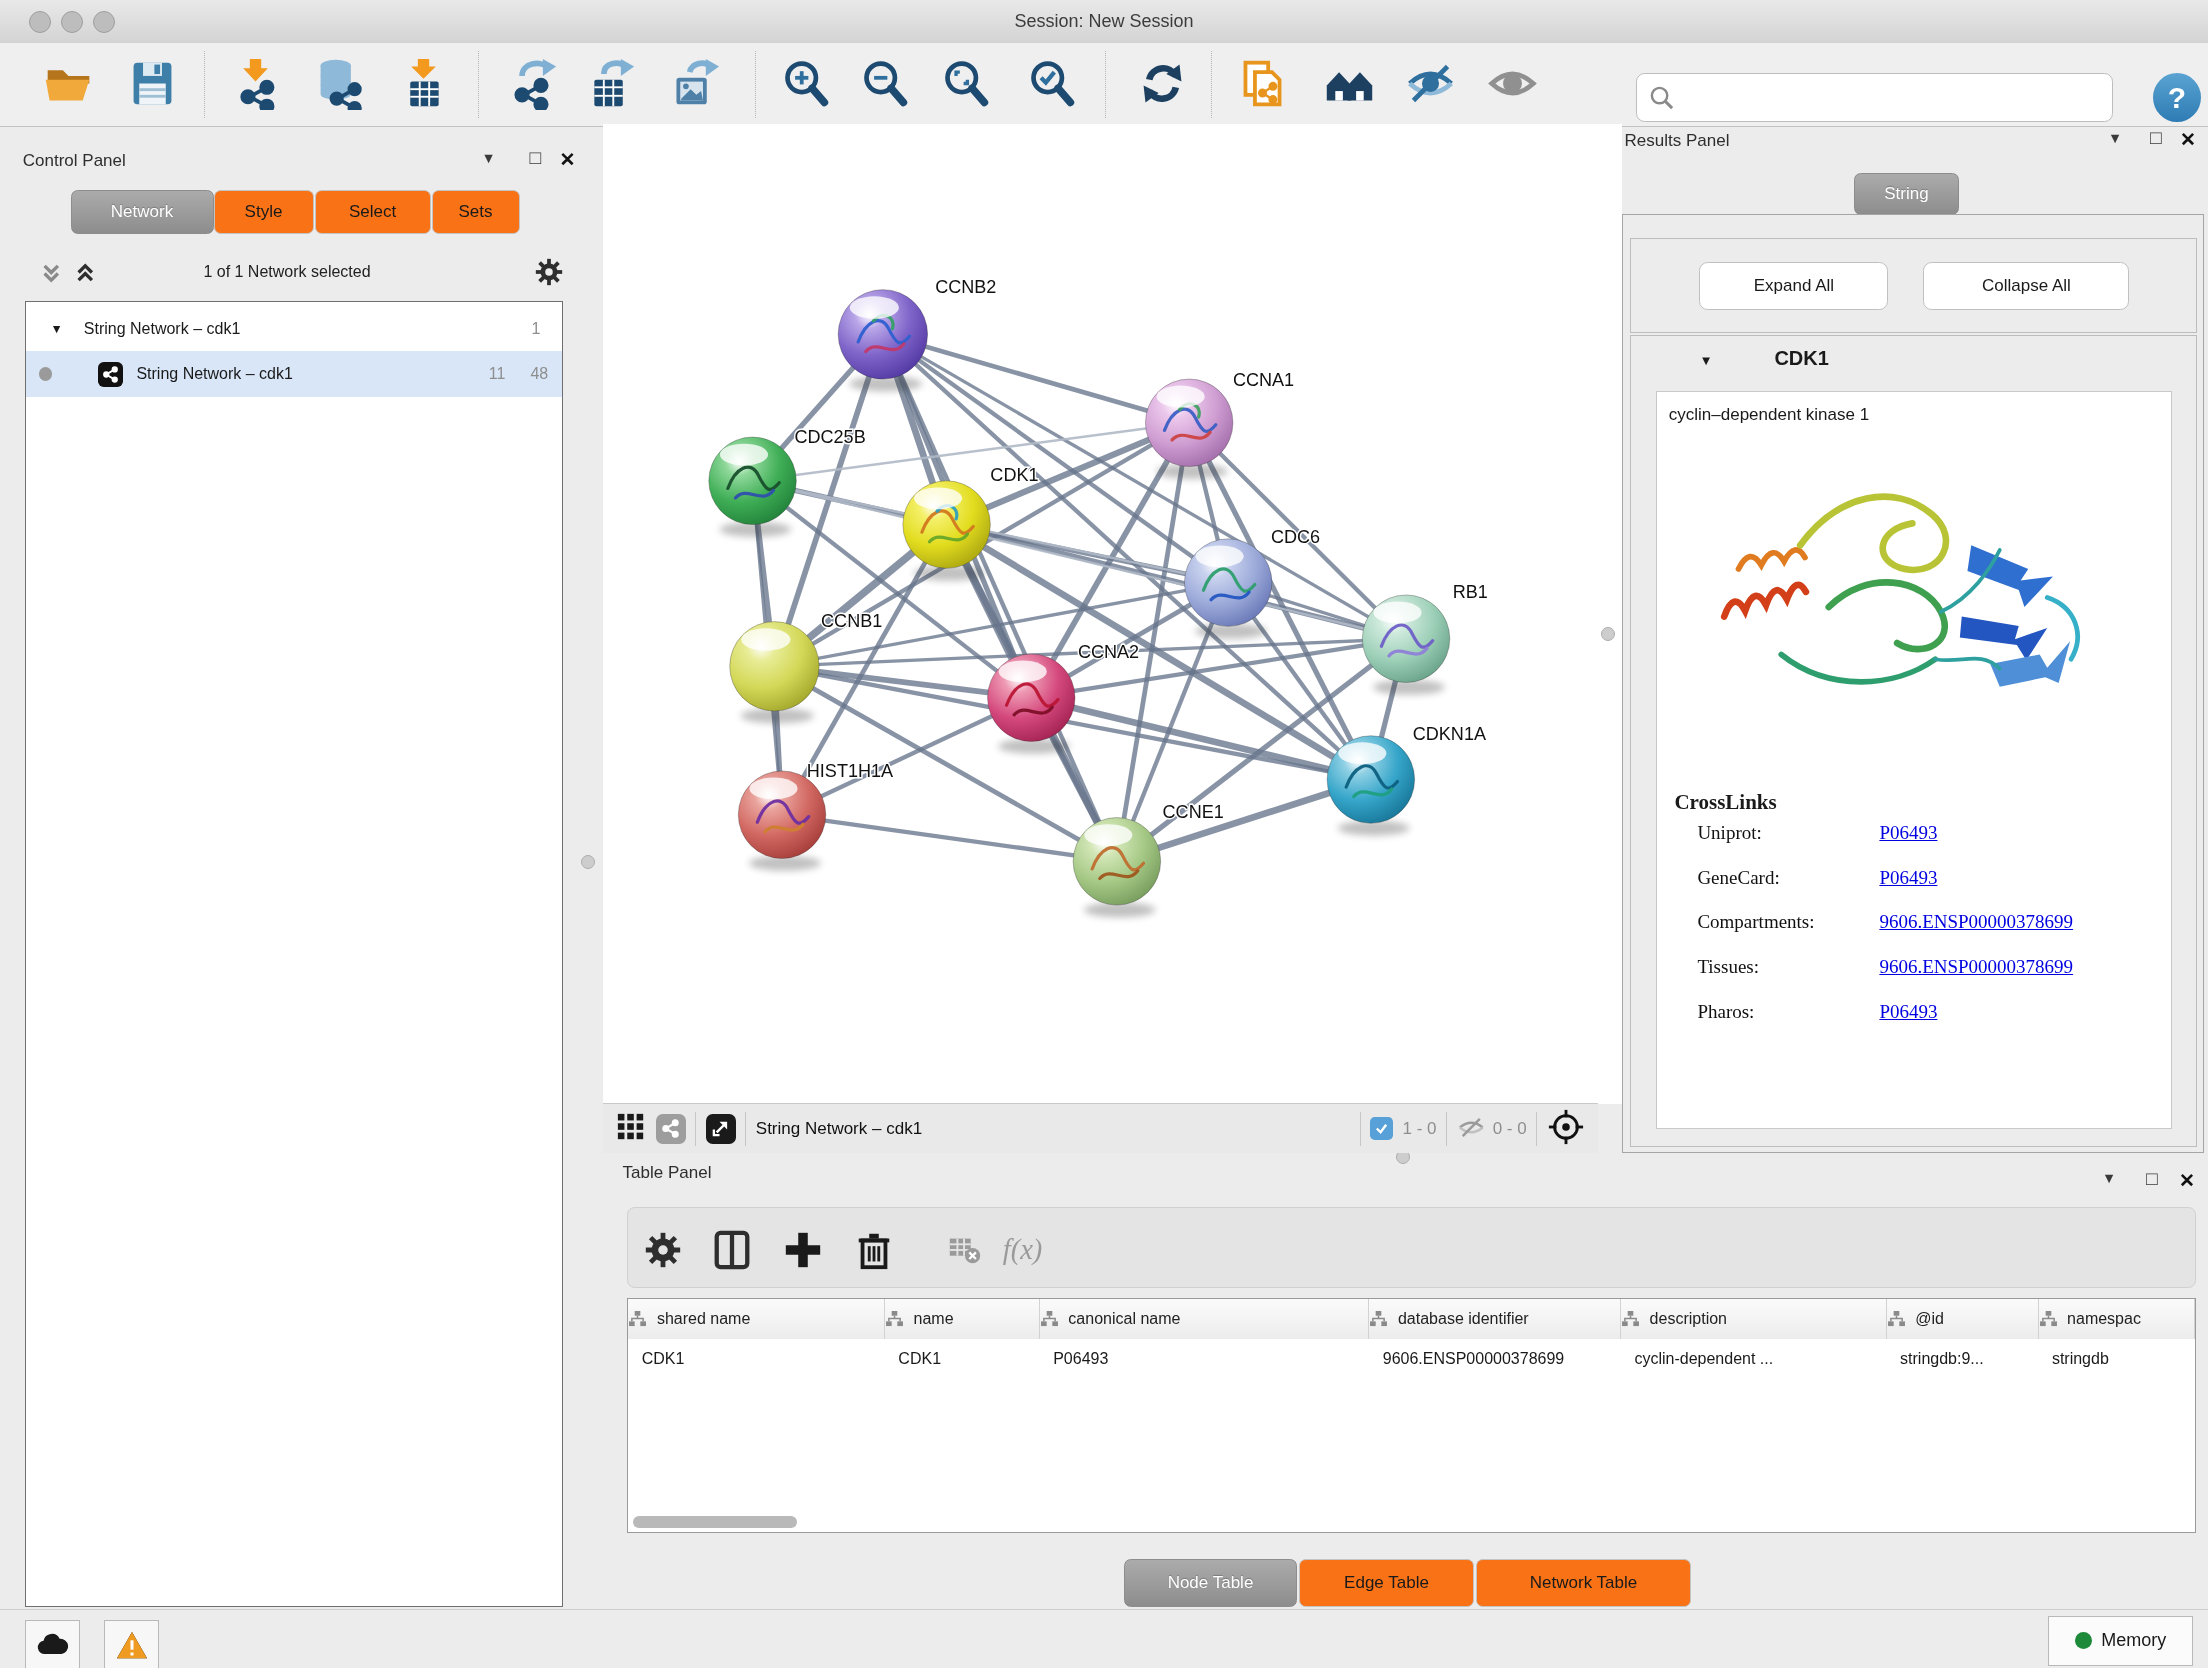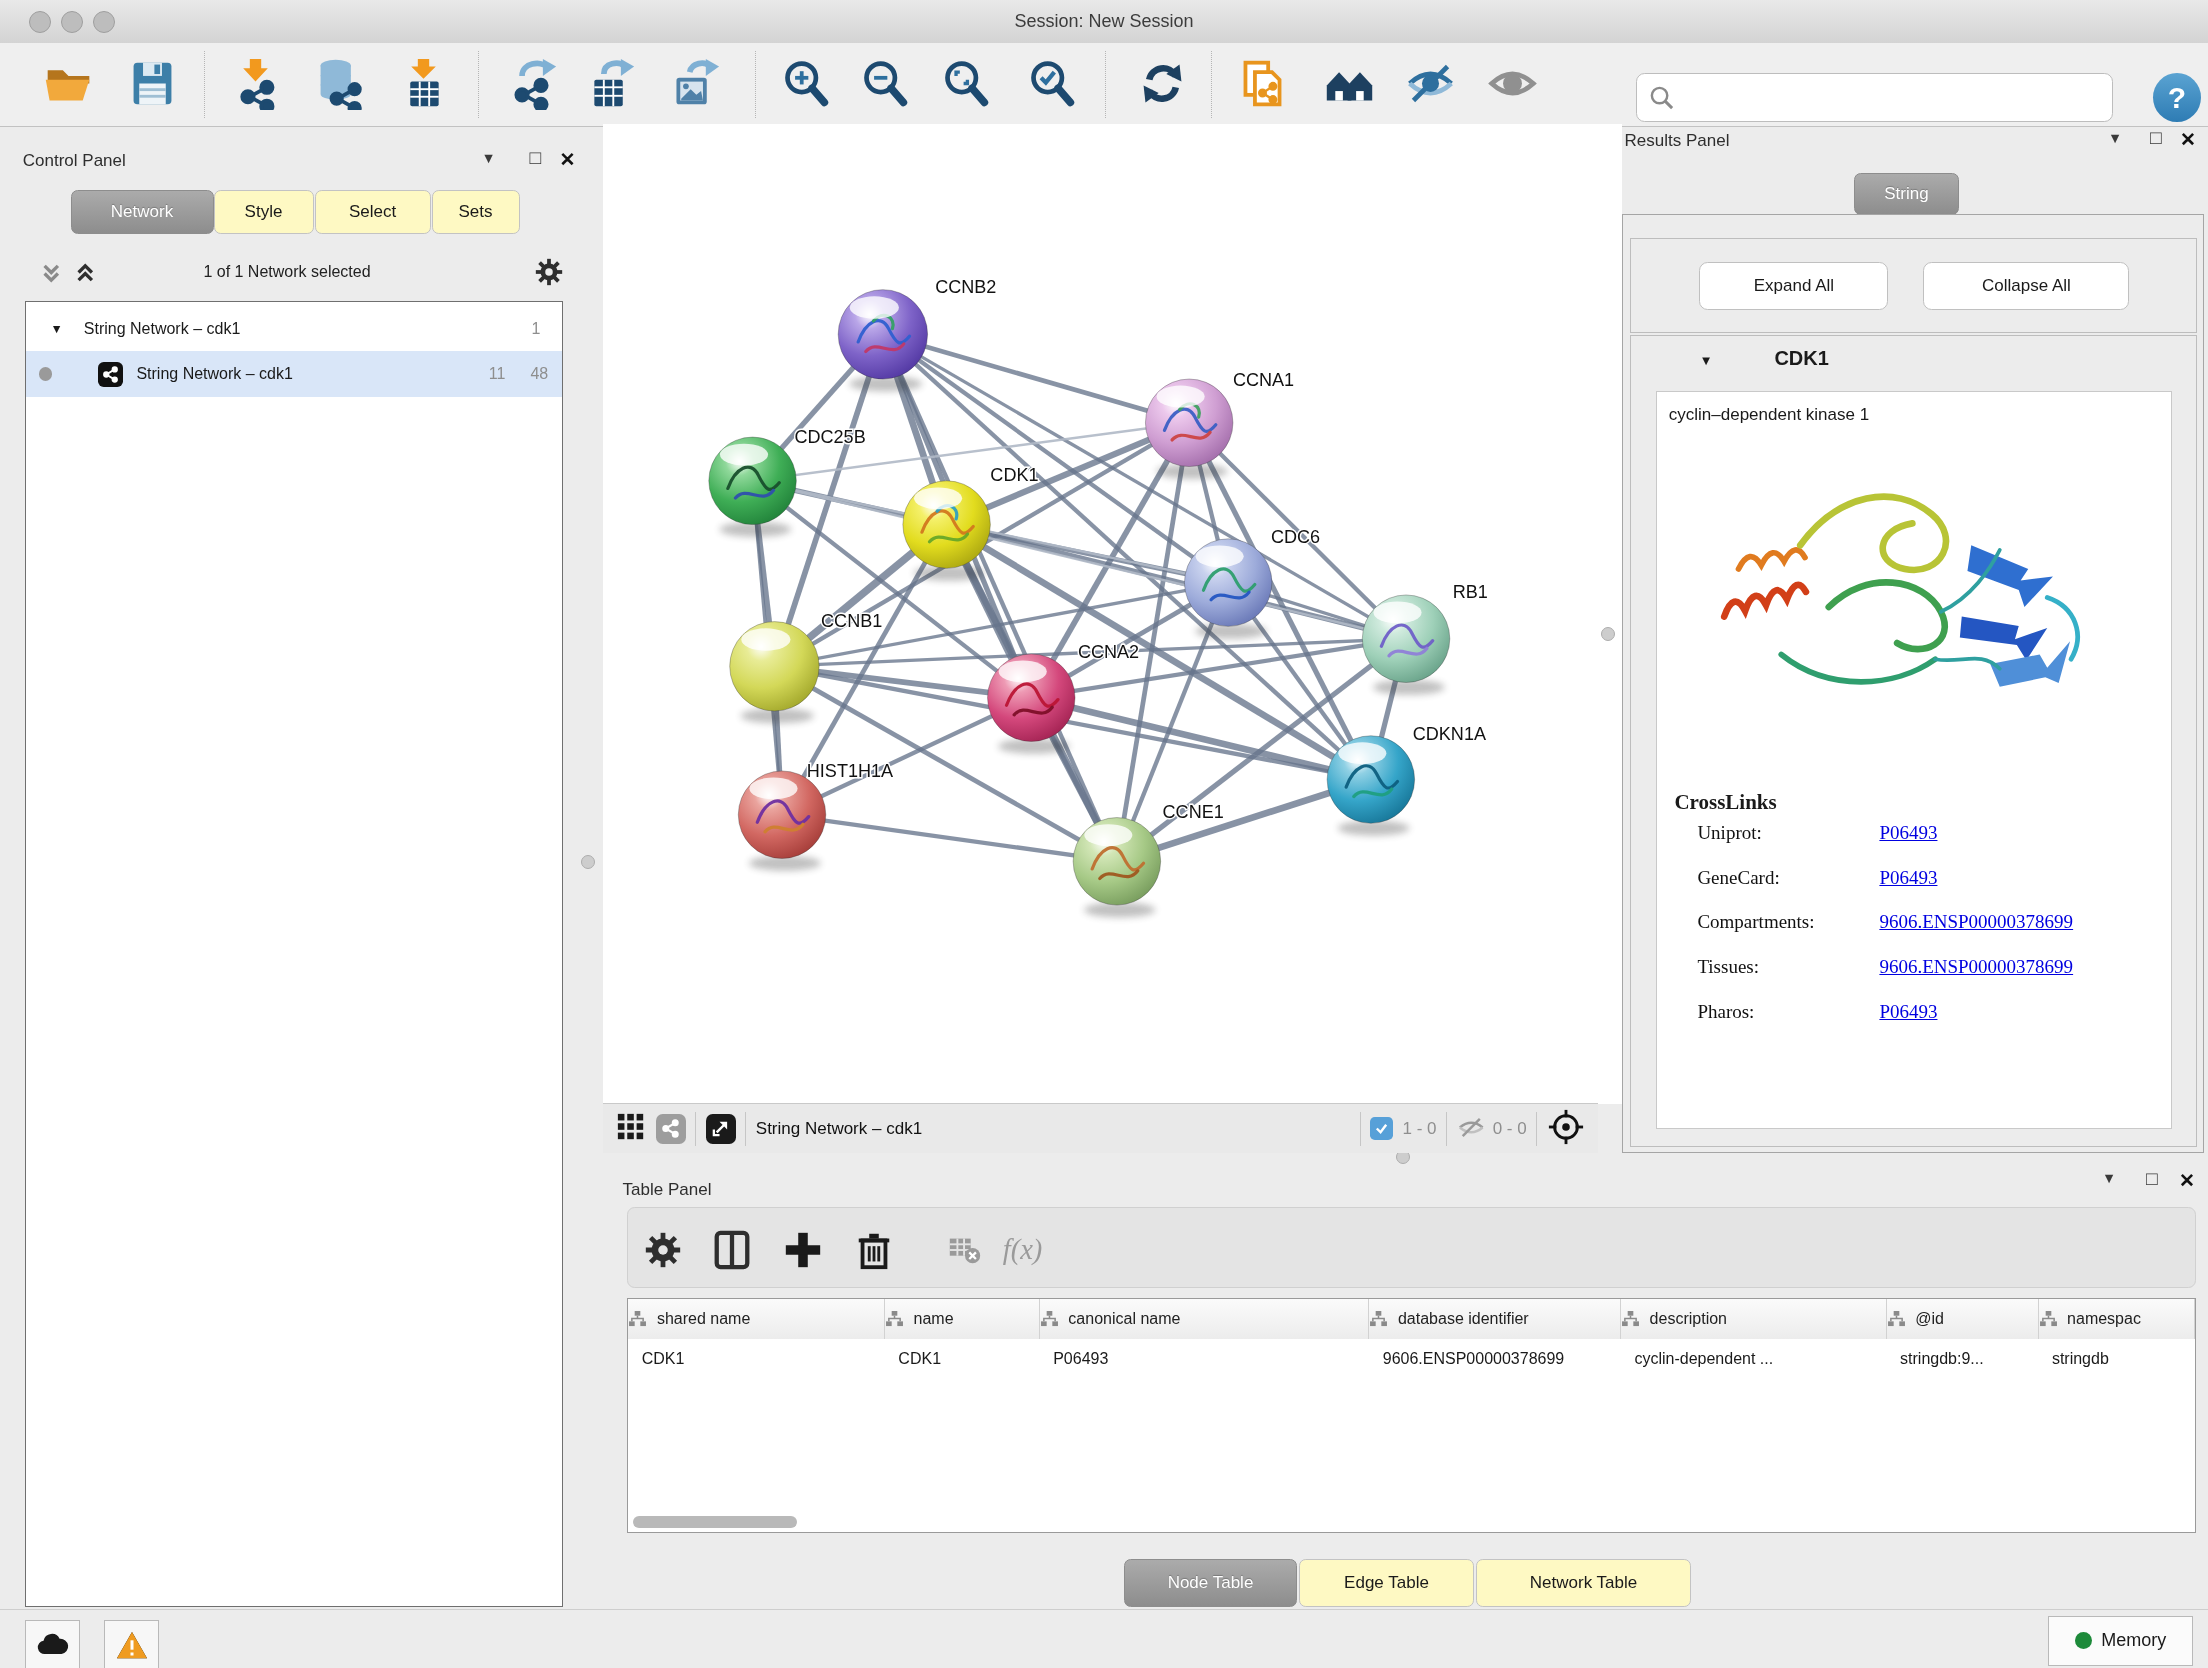--- a/index.html
+++ b/index.html
@@ -11,21 +11,21 @@
   #win-title{width:100%;text-align:center;top:10.5px;font-size:18px;color:#3c3c3c;}
   
   #toolbar{left:0;top:43px;width:2208px;height:83px;background:#efefef;border-bottom:1px solid #c2c2c2;}
   .tbi{top:13.3px;width:55px;height:55px;display:flex;align-items:center;justify-content:center;}
   .tsep{top:7.6px;width:0;height:67px;border-left:1.9px dotted #b5b5b5;}
   #search-box{left:1636px;top:30px;width:477px;height:49px;background:#fff;border:1px solid #bdbdbd;border-radius:8.6px;display:flex;align-items:center;padding-left:11.4px;box-sizing:border-box;}
   #help-btn{left:2153px;top:30px;width:48px;height:49px;border-radius:50%;background:linear-gradient(#5aa3d2,#2e7cb4);color:#fff;font-weight:bold;font-size:30px;display:flex;align-items:center;justify-content:center;}
   
   .panel-title{font-size:17px;color:#2e2e2e;}
   .panel-ctl{font-size:16px;color:#222;}
-  .tab{height:44px;border:1px solid #c3c3c3;background:#fef9c3;display:flex;align-items:center;justify-content:center;font-size:17px;border-radius:6.7px;box-sizing:border-box;}
+  .tab{height:44px;border:1px solid #c3c3c3;background:#f97316;display:flex;align-items:center;justify-content:center;font-size:17px;border-radius:6.7px;box-sizing:border-box;}
   .tab.sel{background:linear-gradient(#ababab,#8d8d8d);color:#fff;border-color:#8d8d8d;text-shadow:0 -1px 1px rgba(0,0,0,.25);}
   
   #control-panel{left:9.5px;top:124px;width:555px;height:1469px;margin-top:20px;}
   #cp-list{left:15px;top:157px;width:538px;height:1306px;background:#fff;border:1.9px solid #6f6f6f;box-sizing:border-box;}
   .tree-row{position:absolute;left:0;width:100%;height:46px;display:flex;align-items:center;font-size:16px;}
   .tree-row .cnt{color:#8e8e8e;}
   #tree-row-2{background:#d9e6f8;}
   .share-badge{width:25px;height:25px;border-radius:5.7px;background:#111;display:flex;align-items:center;justify-content:center;}
   
   #network-area{left:603px;top:124px;width:995px;height:980px;background:#fff;padding-left:24px;}
@@ -670,21 +670,21 @@
                 <span class="cl-label">Pharos:</span>
                 <a class="cl-value" href="#">P06493</a>
               </div>
             </div>
         </div>
       </div>
     </div>
   </div>
 
   <div id="table-panel" class="abs">
-    <div class="abs panel-title" style="left:7.6px;top:22px">Table Panel</div>
+    <div class="abs panel-title" style="left:7.6px;top:5px">Table Panel</div>
     <span class="abs" style="left:1487px;top:12.4px;font-size:14.3px;color:#3a3a3a">▼</span>
     <span class="abs" style="left:1531px;top:9.5px;font-size:19px;color:#3a3a3a">□</span>
     <span class="abs" style="left:1564px;top:10.5px;font-size:19px;font-weight:bold;color:#111">✕</span>
 
     <div id="tp-toolbar" class="abs"></div>
     <div class="tpi abs" style="left:19px">
       <svg width="42" height="42" viewBox="0 0 44 44">
           <g stroke="#2e2e2e" stroke-width="5">
             <line x1="22" y1="4" x2="22" y2="40"></line>
             <line x1="4" y1="22" x2="40" y2="22"></line>

